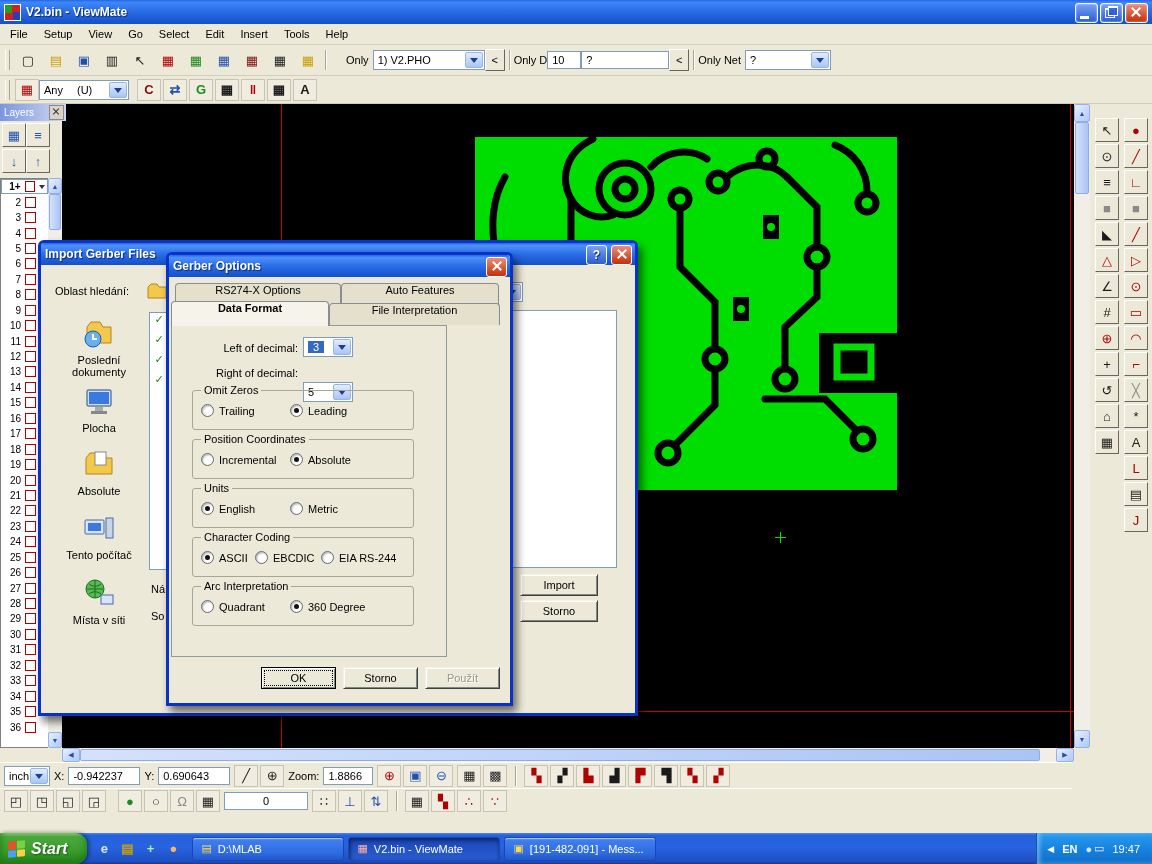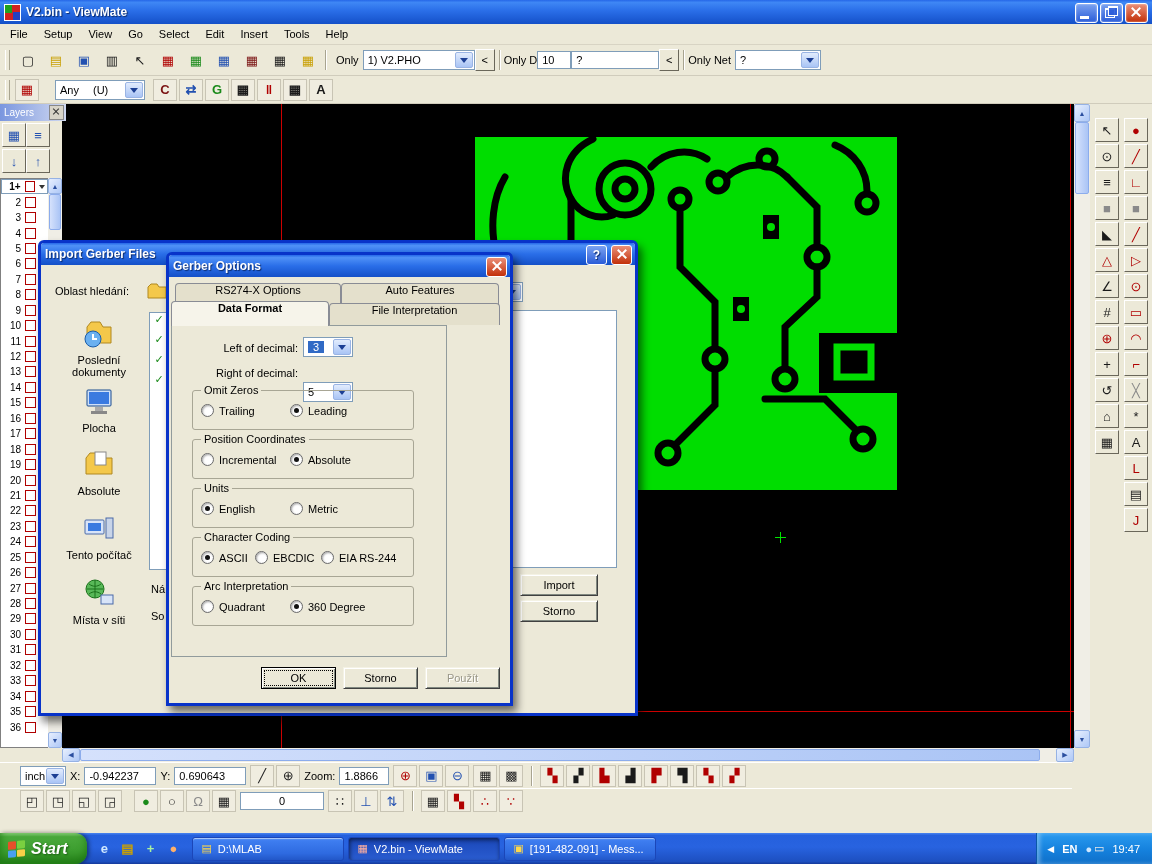--- a/index.html
+++ b/index.html
@@ -105,21 +105,21 @@
   .opt{position:absolute;display:flex;align-items:center;gap:5px;}
   .rad{position:relative;width:11px;height:11px;border-radius:50%;background:#fff;border:1px solid #6a6a6a;
      box-shadow:inset 1px 1px 2px #aaa;flex:none;}
   .rad.on::after{content:"";position:absolute;left:3px;top:3px;width:5px;height:5px;border-radius:50%;background:#111;}
   .sel-hl{background:#316ac5;color:#fff;padding:0 5px;}
   .places-item{position:absolute;width:96px;display:flex;flex-direction:column;align-items:center;gap:3px;
      text-align:center;line-height:12px;}
   .sunken{background:#fff;border:1px solid #7f9db9;box-sizing:border-box;}
   
   .sbar{left:0;width:1072px;background:#ece9d8;display:flex;align-items:center;gap:4px;
-     padding:0 20px;box-sizing:border-box;border-top:1px solid #fff;}
+     padding:0 4px;box-sizing:border-box;border-top:1px solid #fff;}
   
   .taskbar{left:0;top:833px;width:1152px;height:31px;
      background:linear-gradient(180deg,#4a85f0 0%,#2560dd 8%,#2863e0 45%,#1d4fc0 92%,#15399a 100%);
      display:flex;align-items:center;}
   .start{height:31px;background:linear-gradient(180deg,#8fd47f 0%,#4aa93c 12%,#3d9e30 55%,#2c8a20 100%);
      border-radius:0 12px 12px 0;display:flex;align-items:center;gap:6px;padding:0 20px 0 8px;color:#fff;
      font-weight:bold;font-style:italic;font-size:16px;text-shadow:1px 1px 2px #1a5c10;
      box-shadow:inset 0 -4px 8px #1f7a14,2px 0 4px rgba(0,0,0,.45);}
   .flag{width:17px;height:16px;display:grid;grid-template:1fr 1fr/1fr 1fr;gap:1px;transform:skewY(-6deg);}
   .flag span{border-radius:1px;}
@@ -198,21 +198,21 @@
           <span class="g mar">▦</span>
         </span>
         <span class="tbtn">
           <span class="g blk">▦</span>
         </span>
         <span class="tbtn">
           <span class="g gold">▦</span>
         </span>
       </span>
     <span class="sep"></span>
-    <span style="margin-left:6px">Only</span>
+    <span style="margin-left:16px">Only</span>
     <span class="combo" style="width:112px;margin-left:4px">
       <span>1) V2.PHO</span>
       <span class="dd"></span>
     </span>
     <span class="mini3d" style="width:18px;height:20px">
         <span>&lt;</span>
       </span>
     <span class="sep"></span>
     <span>Only D</span>
     <span class="fld" style="width:34px">
@@ -230,21 +230,21 @@
       <span>?</span>
       <span class="dd"></span>
     </span>
   </div>
 
   <div class="abs toolbar" style="left:0;top:76px;width:1152px;height:28px;">
     <span class="grip"></span>
     <span class="tbtn s">
         <span class="g red">▦</span>
       </span>
-    <span class="combo" style="width:90px;margin-left:16px">
+    <span class="combo" style="width:90px;margin-left:0">
       <span>Any</span>
       <span style="margin-left:14px">(U)</span>
       <span class="dd"></span>
     </span>
     <span class="istrip" style="margin-left:8px">
 
     <span class="tbtn s">
           <span class="g mar" style="font-weight:bold">C</span>
         </span>
         <span class="tbtn s">

